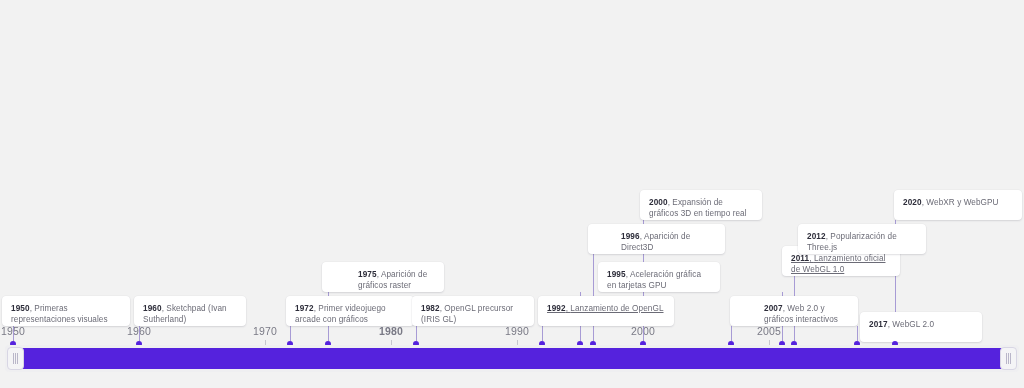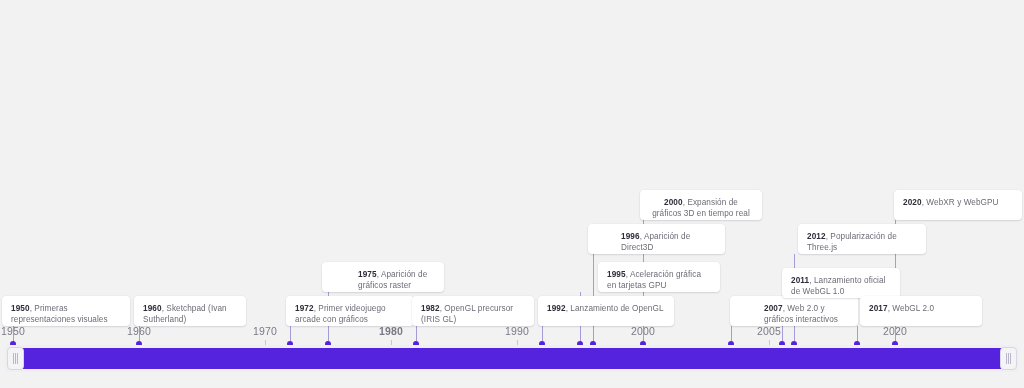--- a/index.html
+++ b/index.html
@@ -113,28 +113,28 @@
 <body>
 
 <div id="timeline-root">
 
   <div id="cards-layer">
       <div class="event-card" style="left: 2px; top: 296px; width: 128px; height: 30px;"><span class="ev-year">1950</span>, <span class="ev-text">Primeras representaciones visuales en...</span></div>
       <div class="event-card" style="left: 134px; top: 296px; width: 112px; height: 30px;"><span class="ev-year">1960</span>, <span class="ev-text">Sketchpad (Ivan Sutherland)</span></div>
       <div class="event-card" style="left: 286px; top: 296px; width: 128px; height: 30px;"><span class="ev-year">1972</span>, <span class="ev-text">Primer videojuego arcade con gráficos vectoriales</span></div>
       <div class="event-card" style="left: 322px; top: 262px; width: 122px; height: 30px; padding-left: 36px;"><span class="ev-year">1975</span>, <span class="ev-text">Aparición de gráficos raster</span></div>
       <div class="event-card" style="left: 412px; top: 296px; width: 122px; height: 30px;"><span class="ev-year">1982</span>, <span class="ev-text">OpenGL precursor (IRIS GL)</span></div>
-      <div class="event-card" style="left: 538px; top: 296px; width: 136px; height: 30px;"><span class="ev-year">1992</span>, <span class="ev-text">Lanzamiento de OpenGL</span></div>
+      <div class="event-card" style="left: 538px; top: 296px; width: 136px; height: 30px; text-decoration: underline;"><span class="ev-year">1992</span>, <span class="ev-text">Lanzamiento de OpenGL</span></div>
       <div class="event-card" style="left: 598px; top: 262px; width: 122px; height: 30px;"><span class="ev-year">1995</span>, <span class="ev-text">Aceleración gráfica en tarjetas GPU</span></div>
       <div class="event-card" style="left: 588px; top: 224px; width: 137px; height: 30px; padding-left: 33px;"><span class="ev-year">1996</span>, <span class="ev-text">Aparición de Direct3D</span></div>
-      <div class="event-card" style="left: 640px; top: 190px; width: 122px; height: 30px; text-align: center;"><span class="ev-year">2000</span>, <span class="ev-text">Expansión de gráficos 3D en tiempo real</span></div>
+      <div class="event-card" style="left: 640px; top: 190px; width: 122px; height: 30px;"><span class="ev-year">2000</span>, <span class="ev-text">Expansión de gráficos 3D en tiempo real</span></div>
       <div class="event-card" style="left: 730px; top: 296px; width: 128px; height: 30px; padding-left: 34px;"><span class="ev-year">2007</span>, <span class="ev-text">Web 2.0 y gráficos interactivos en la web</span></div>
-      <div class="event-card" style="left: 782px; top: 268px; width: 118px; height: 30px;"><span class="ev-year">2011</span>, <span class="ev-text">Lanzamiento oficial de WebGL 1.0</span></div>
+      <div class="event-card" style="left: 782px; top: 246px; width: 118px; height: 30px; text-decoration: underline;"><span class="ev-year">2011</span>, <span class="ev-text">Lanzamiento oficial de WebGL 1.0</span></div>
       <div class="event-card" style="left: 798px; top: 224px; width: 128px; height: 30px;"><span class="ev-year">2012</span>, <span class="ev-text">Popularización de Three.js</span></div>
-      <div class="event-card" style="left: 860px; top: 296px; width: 122px; height: 30px;"><span class="ev-year">2017</span>, <span class="ev-text">WebGL 2.0</span></div>
+      <div class="event-card" style="left: 860px; top: 312px; width: 122px; height: 30px;"><span class="ev-year">2017</span>, <span class="ev-text">WebGL 2.0</span></div>
       <div class="event-card" style="left: 894px; top: 190px; width: 128px; height: 30px;"><span class="ev-year">2020</span>, <span class="ev-text">WebXR y WebGPU</span></div>
     </div>
   <div id="connectors-layer">
       <div class="connector" style="left: 13px; top: 326px; height: 15px;"></div>
       <div class="connector" style="left: 139px; top: 326px; height: 15px;"></div>
       <div class="connector" style="left: 290.2px; top: 326px; height: 15px;"></div>
       <div class="connector" style="left: 328px; top: 292px; height: 49px;"></div>
       <div class="connector" style="left: 416.2px; top: 326px; height: 15px;"></div>
       <div class="connector" style="left: 542.2px; top: 326px; height: 15px;"></div>
       <div class="connector" style="left: 580px; top: 292px; height: 49px;"></div>

